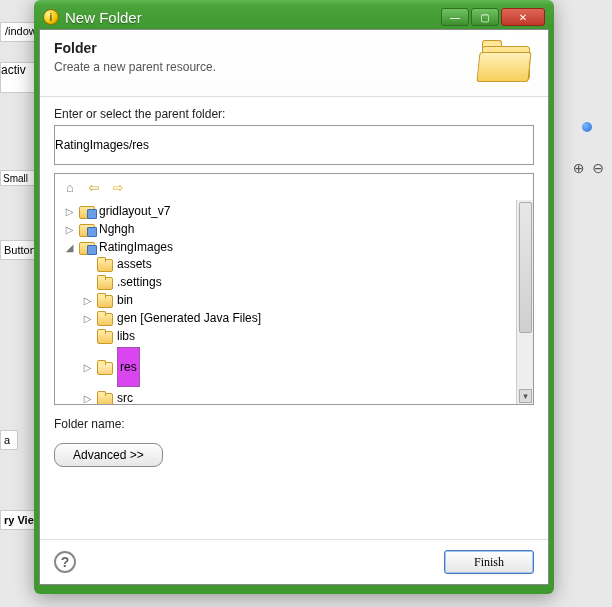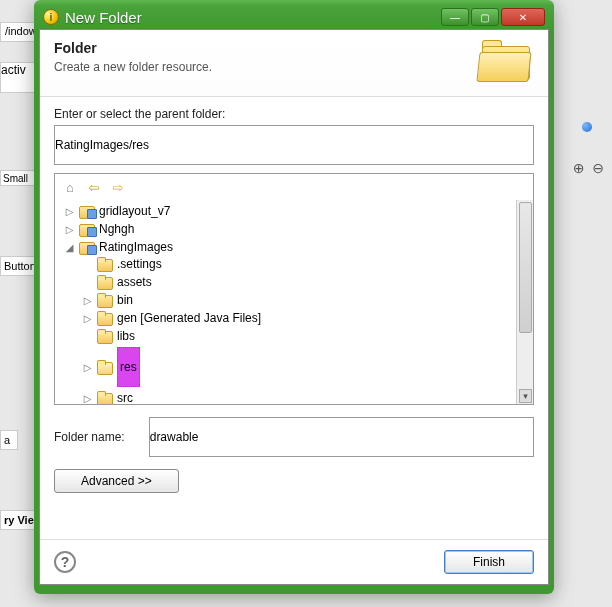--- a/index.html
+++ b/index.html
@@ -8,21 +8,21 @@
   font-size: 12px;
   background: #e8e8e8;
   width: 612px;
   height: 607px;
   overflow: hidden;
   position: relative;
 }
 .bg-stub { position:absolute; background:#fff; border:1px solid #ccc; }
 .bg-window { left:0; top:22px; width:40px; height:20px; font-size:11px; padding:2px 4px; }
 .bg-small { left:0; top:170px; width:35px; height:16px; font-size:10px; padding:2px; }
-.bg-button { left:0; top:256px; width:40px; height:20px; font-size:11px; padding:3px; }
+.bg-button { left:0; top:240px; width:40px; height:20px; font-size:11px; padding:3px; }
 .bg-a { left:0; top:430px; width:18px; height:20px; font-size:11px; padding:3px; }
 .bg-ryvie { left:0; top:510px; width:42px; height:20px; font-size:11px; padding:3px; font-weight:bold; }
 .blue-dot { position:absolute; right:20px; top:122px; width:10px; height:10px; background:radial-gradient(circle at 30% 30%,#7ab8ff,#2a6fd6); border-radius:50%; }
 .zoom-icons { position:absolute; right:8px; top:160px; font-size:14px; color:#555; }
 .zoom-icons span { margin-left:4px; }
 
 .dialog {
   position: absolute;
   left: 34px; top: 0;
   width: 520px; height: 594px;
@@ -174,43 +174,43 @@
 .selected { border:1px dotted #666; background:#d946ef; padding:12px 2px; }
 
 .row-inline { display:flex; align-items:center; gap:24px; margin-top:12px; }
 .row-inline .label { margin:0; }
 .row-inline input { flex:1; }
 
 .advbtn {
   margin-top:12px;
   border:1px solid #8a8a8a;
   background: linear-gradient(#fefefe,#e6e6e6);
-  padding:4px 26px;
+  padding:4px 18px;
   font-size:12px;
   font-family:inherit;
-  border-radius:3px;
+  border-radius:9px;
   width:fit-content;
 }
 
 .footer {
   border-top:1px solid #ddd;
   padding:10px 14px;
   display:flex; align-items:center;
 }
 .helpbtn {
   width:22px; height:22px; border:2px solid #888; border-radius:50%;
   color:#666; display:flex; align-items:center; justify-content:center;
   font-size:14px; font-weight:bold;
 }
 .footer .spacer { flex:1; }
 .btn {
   min-width:90px; height:24px;
   border:1px solid #8a8a8a;
   background: linear-gradient(#fefefe,#e6e6e6);
-  font-size:12px; font-family:Liberation Sans, sans-serif;
+  font-size:12px; font-family:Liberation Serif, serif;
   border-radius:3px;
   margin-left:8px;
 }
 .btn.primary { border:1px solid #4a7dbf; box-shadow:0 0 0 1px #9ec4f2 inset; }
 </style>
 </head>
 <body>
 
 <div class="bg-stub bg-window">/indow</div>
 <div class="bg-stub" style="left:0;top:62px;width:45px;height:31px;"><span>activ</span></div>
@@ -232,21 +232,21 @@
       <div class="winbtn">—</div>
       <div class="winbtn">▢</div>
       <div class="winbtn close">✕</div>
     </div>
   </div>
 
   <div class="inner">
     <div class="header">
       <div class="text">
         <h1>Folder</h1>
-        <div class="desc">Create a new folder resource.</div>
+        <div class="desc">Create a new parent resource.</div>
       </div>
       <div class="foldericon">
         <div class="tab"></div>
           <div class="back"></div>
           <div class="front"></div>
       </div>
     </div>
 
     <div class="body">
       <div class="label">Enter or select the parent folder:</div>
@@ -278,28 +278,28 @@
               <div class="node">
                 <span class="expander">◢</span>
                 <span class="icon-proj"></span>
                 <span>RatingImages</span>
               </div>
               <ul>
                 <li>
                     <div class="node">
                   <span class="expander"></span>
                   <span class="icon-folder"></span>
+                  <span>assets</span>
+                </div>
+                  </li>
+                <li>
+                    <div class="node">
+                  <span class="expander"></span>
+                  <span class="icon-folder"></span>
                   <span>.settings</span>
-                </div>
-                  </li>
-                <li>
-                    <div class="node">
-                  <span class="expander"></span>
-                  <span class="icon-folder"></span>
-                  <span>assets</span>
                 </div>
                   </li>
                 <li>
                     <div class="node">
                   <span class="expander">▷</span>
                   <span class="icon-folder"></span>
                   <span>bin</span>
                 </div>
                   </li>
                 <li>
@@ -349,21 +349,20 @@
           </ul>
           <div class="vscrollbar">
             <div class="thumb"></div>
             <div class="arrow down">▾</div>
           </div>
         </div>
       </div>
 
       <div class="row-inline">
         <div class="label">Folder name:</div>
-        <input type="text" value="drawable" style="">
       </div>
 
       <button class="advbtn">Advanced &gt;&gt;</button>
     </div>
 
     <div class="footer">
       <div class="helpbtn">?</div>
       <div class="spacer"></div>
       <button class="btn primary">Finish</button>
     </div>

